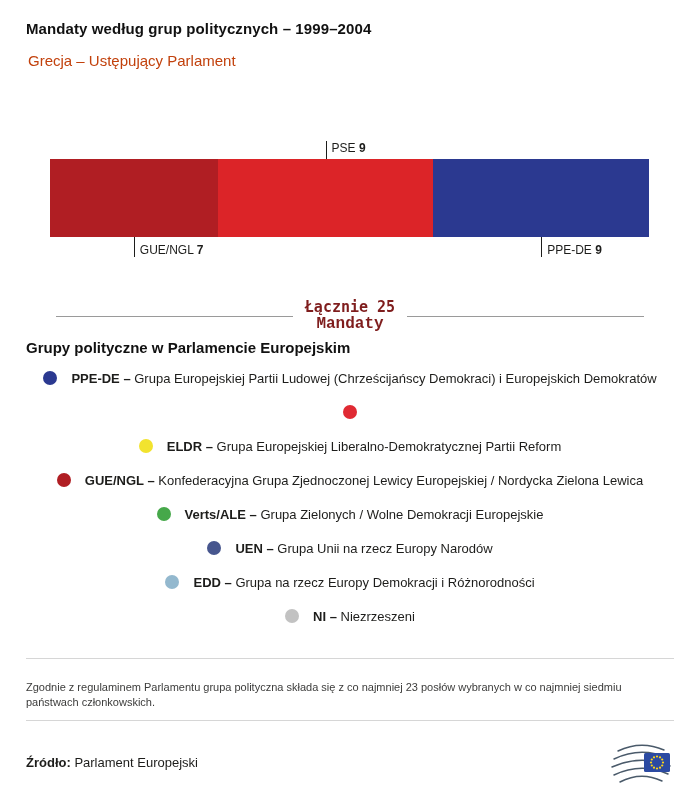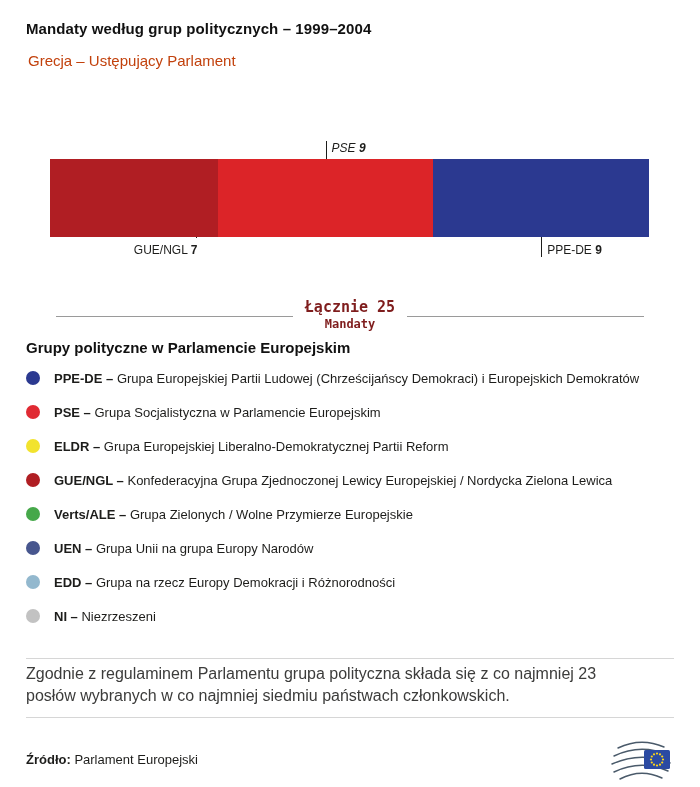--- a/index.html
+++ b/index.html
@@ -68,52 +68,53 @@
     margin: 38px 30px 0;
   }
   .rule { flex: 1; height: 1px; background: #9a9a9a; }
   .total-text {
     text-align: center;
     font-family: "DejaVu Sans Mono", monospace;
     font-weight: bold;
     color: #7f1d1d;
   }
   .total-line1 { font-size: 15px; line-height: 17px; }
-  .total-line2 { font-size: 12px; line-height: 17px; }
+  .total-line2 { font-size: 16px; line-height: 17px; font-family: Liberation Mono, monospace; }
   
   .legend-heading {
     font-size: 15px;
     font-weight: bold;
     margin-top: 6px;
     color: #111;
   }
   .legend { margin-top: 12px; }
   .legend-item {
     display: flex;
     align-items: center;
     gap: 14px;
     height: 16px;
     margin-top: 18px;
+    justify-content: center;
   }
   .legend-item:first-child { margin-top: 14px; }
   .dot {
     width: 14px;
     height: 14px;
     border-radius: 50%;
     flex: 0 0 14px;
   }
   .legend-text { font-size: 13px; color: #1d1d1b; }
   .legend-text b { font-weight: bold; }
   
   .footnote {
     margin-top: 34px;
     border-top: 1px solid #d6d6d6;
     border-bottom: 1px solid #d6d6d6;
-    padding: 4px 30px 9px 0;
-    font-size: 16px;
+    padding: 21px 30px 9px 0;
+    font-size: 11px;
     line-height: 1.4;
     color: #3c3c3b;
   }
   
   .bottom-row {
     display: flex;
     justify-content: space-between;
     align-items: center;
     margin-top: 18px;
   }
@@ -134,25 +135,25 @@
 
   <div class="title">Mandaty według grup politycznych – 1999–2004</div>
   <div class="subtitle">Grecja – Ustępujący Parlament</div>
 
   <div class="chart">
     <div class="seat-bar">
         <div class="bar-segment" style="width: 28%; background: rgb(176, 30, 35);"></div>
         <div class="bar-segment" style="width: 36%; background: rgb(220, 36, 40);"></div>
         <div class="bar-segment" style="width: 36%; background: rgb(43, 57, 144);"></div>
       </div>
-  <div class="bar-label below" style="left: 14%; flex-direction: column;">
+  <div class="bar-label below" style="left: 14%;">
         <span class="tick"></span>
         <span class="bar-label-text"><span>GUE/NGL </span><b>7</b></span>
       </div>
-      <div class="bar-label above" style="left: 46%; font-style: italic;">
+      <div class="bar-label above" style="left: 46%;">
         <span class="tick"></span>
         <span class="bar-label-text"><span>PSE </span><b>9</b></span>
       </div>
       <div class="bar-label below" style="left: 82%;">
         <span class="tick"></span>
         <span class="bar-label-text"><span>PPE-DE </span><b>9</b></span>
       </div>
     </div>
 
   <div class="total-row">
@@ -166,37 +167,36 @@
 
   <div class="legend-heading">Grupy polityczne w Parlamencie Europejskim</div>
 
   <div class="legend">
     <div class="legend-item">
       <span class="dot" style="background: rgb(43, 57, 144);"></span>
       <span class="legend-text"><b>PPE-DE –</b> <span>Grupa Europejskiej Partii Ludowej (Chrześcijańscy Demokraci) i Europejskich Demokratów</span></span>
     </div>
     <div class="legend-item">
       <span class="dot" style="background: rgb(224, 42, 51);"></span>
-      <span class="legend-text"><b>PSE –</b> <span>Grupa Socjalistyczna w Parlamencie Europejskim</span></span>
     </div>
     <div class="legend-item">
       <span class="dot" style="background: rgb(242, 227, 46);"></span>
       <span class="legend-text"><b>ELDR –</b> <span>Grupa Europejskiej Liberalno-Demokratycznej Partii Reform</span></span>
     </div>
     <div class="legend-item">
       <span class="dot" style="background: rgb(176, 30, 35);"></span>
       <span class="legend-text"><b>GUE/NGL –</b> <span>Konfederacyjna Grupa Zjednoczonej Lewicy Europejskiej / Nordycka Zielona Lewica</span></span>
     </div>
     <div class="legend-item">
       <span class="dot" style="background: rgb(70, 168, 74);"></span>
-      <span class="legend-text"><b>Verts/ALE –</b> <span>Grupa Zielonych / Wolne Przymierze Europejskie</span></span>
+      <span class="legend-text"><b>Verts/ALE –</b> <span>Grupa Zielonych / Wolne Demokracji Europejskie</span></span>
     </div>
     <div class="legend-item">
       <span class="dot" style="background: rgb(71, 86, 142);"></span>
-      <span class="legend-text"><b>UEN –</b> <span>Grupa Unii na grupa Europy Narodów</span></span>
+      <span class="legend-text"><b>UEN –</b> <span>Grupa Unii na rzecz Europy Narodów</span></span>
     </div>
     <div class="legend-item">
       <span class="dot" style="background: rgb(147, 184, 206);"></span>
       <span class="legend-text"><b>EDD –</b> <span>Grupa na rzecz Europy Demokracji i Różnorodności</span></span>
     </div>
     <div class="legend-item">
       <span class="dot" style="background: rgb(194, 194, 194);"></span>
       <span class="legend-text"><b>NI –</b> <span>Niezrzeszeni</span></span>
     </div>
   </div>

